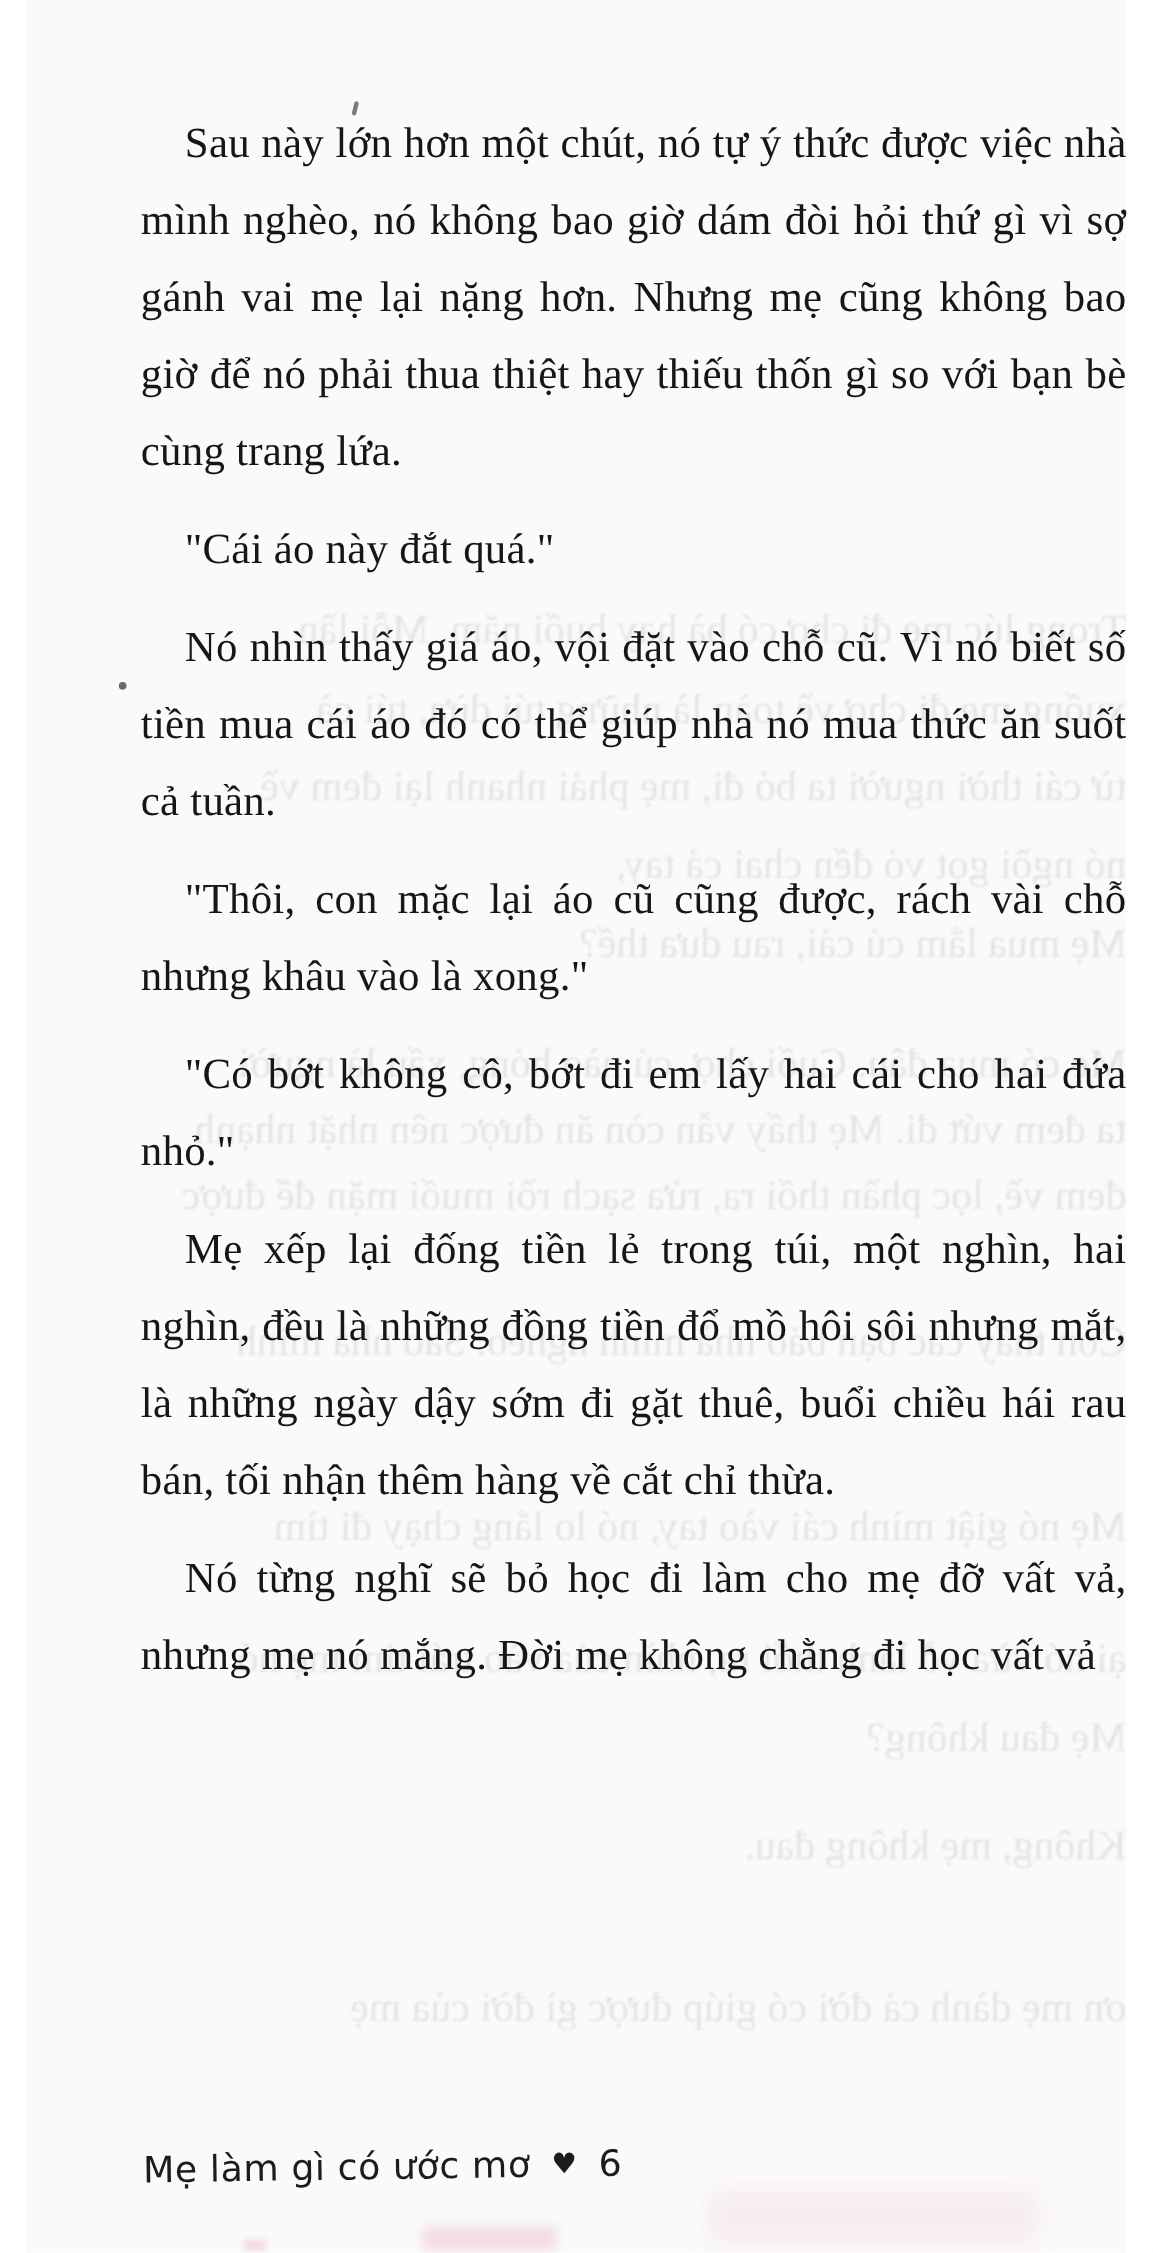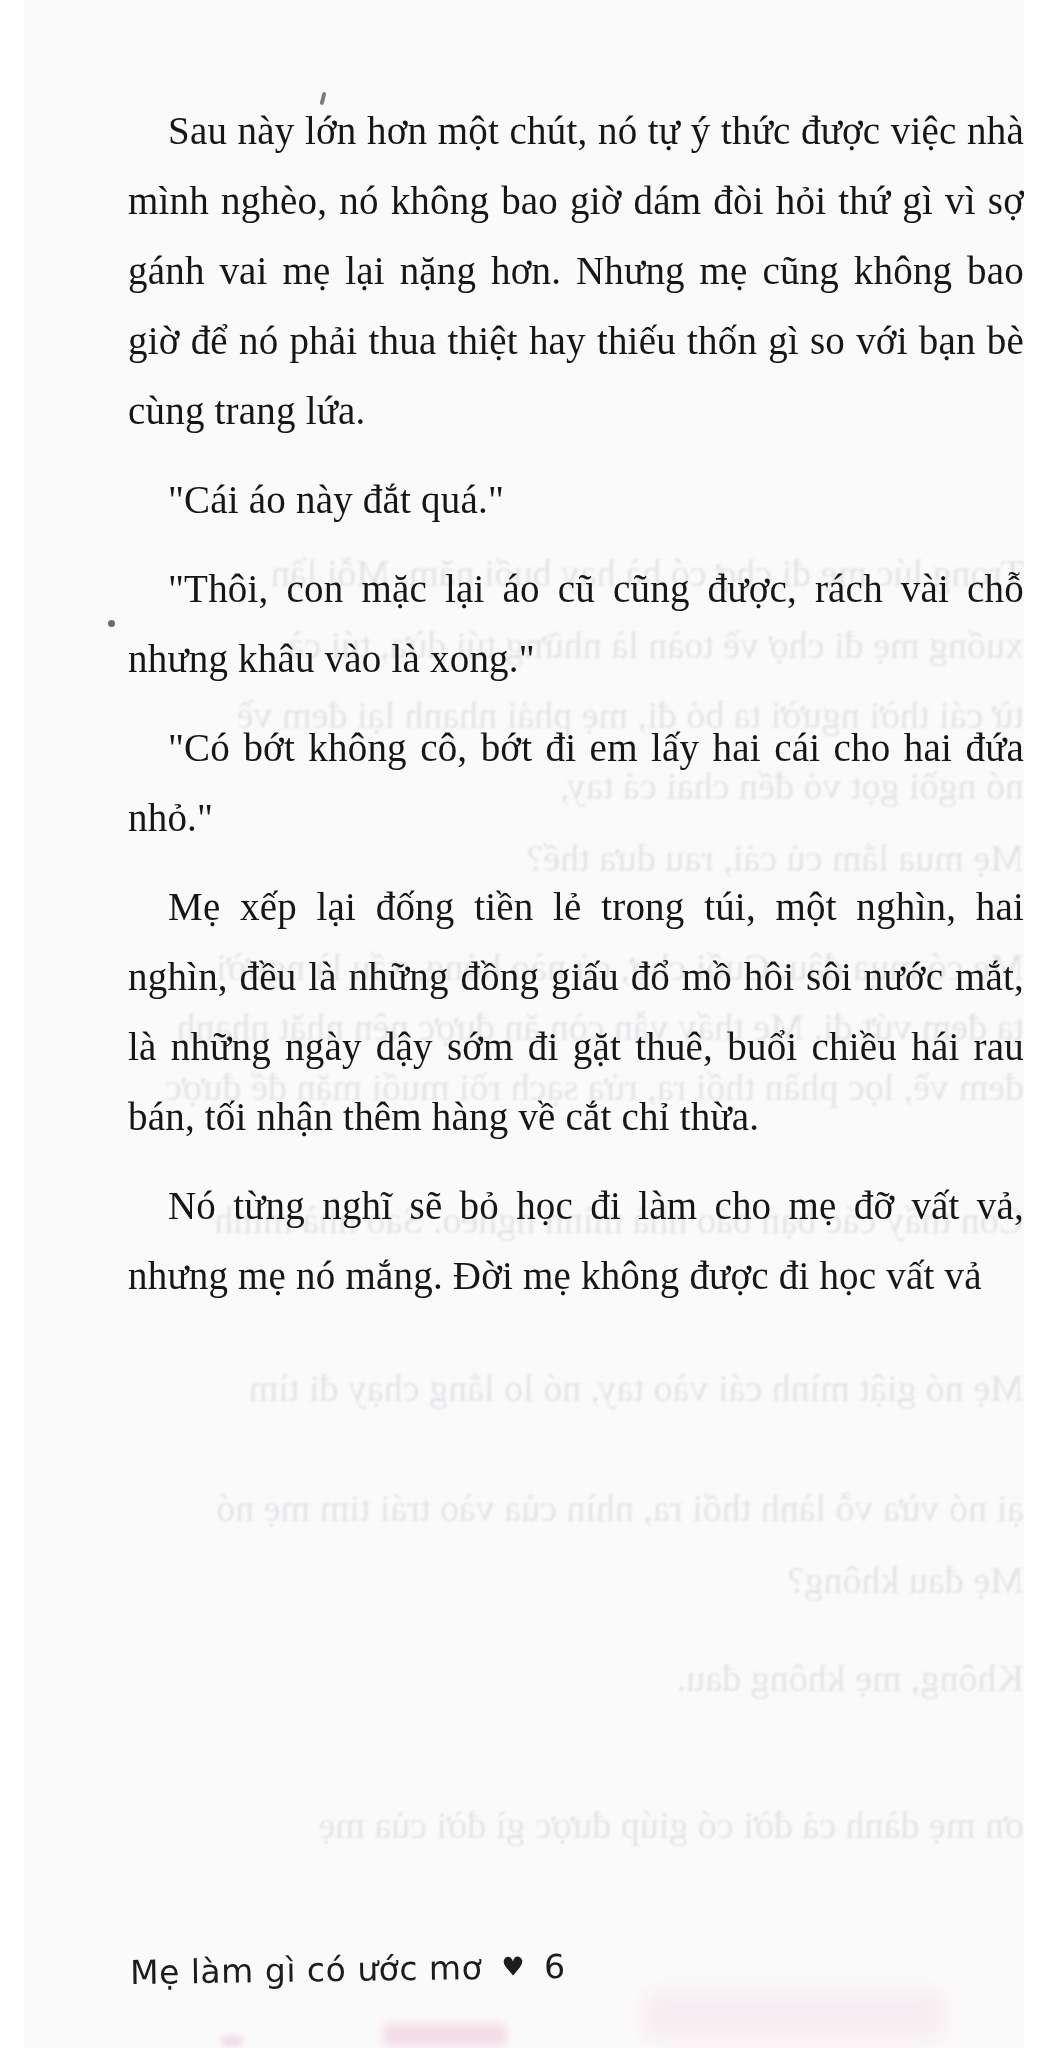--- a/index.html
+++ b/index.html
@@ -91,24 +91,25 @@
   <div class="artifact mark-tick"></div>
   <div class="artifact mark-dot"></div>
   <div class="artifact smudge-c"></div>
   <div class="artifact smudge-a"></div>
   <div class="artifact smudge-b"></div>
   <div class="artifact sliver"></div>
 
   <div class="text-column" id="paragraphs">
       <div class="para">Sau này lớn hơn một chút, nó tự ý thức được việc nhà mình nghèo, nó không bao giờ dám đòi hỏi thứ gì vì sợ gánh vai mẹ lại nặng hơn. Nhưng mẹ cũng không bao giờ để nó phải thua thiệt hay thiếu thốn gì so với bạn bè cùng trang lứa.</div>
       <div class="para">"Cái áo này đắt quá."</div>
+      <div class="para">Nó nhìn thấy giá áo, vội đặt vào chỗ cũ. Vì nó biết số tiền mua cái áo đó có thể giúp nhà nó mua thức ăn suốt cả tuần.</div>
       <div class="para">"Thôi, con mặc lại áo cũ cũng được, rách vài chỗ nhưng khâu vào là xong."</div>
       <div class="para">"Có bớt không cô, bớt đi em lấy hai cái cho hai đứa nhỏ."</div>
-      <div class="para">Mẹ xếp lại đống tiền lẻ trong túi, một nghìn, hai nghìn, đều là những đồng giấu đổ mồ hôi sôi nước mắt, là những ngày dậy sớm đi gặt thuê, buổi chiều hái rau bán, tối nhận thêm hàng về cắt chỉ thừa.</div>
-      <div class="para">Nó từng nghĩ sẽ bỏ học đi làm cho mẹ đỡ vất vả, nhưng mẹ nó mắng. Đời mẹ không được đi học vất vả</div>
+      <div class="para">Mẹ xếp lại đống tiền lẻ trong túi, một nghìn, hai nghìn, đều là những đồng tiền đổ mồ hôi sôi nhưng mắt, là những ngày dậy sớm đi gặt thuê, buổi chiều hái rau bán, tối nhận thêm hàng về cắt chỉ thừa.</div>
+      <div class="para">Nó từng nghĩ sẽ bỏ học đi làm cho mẹ đỡ vất vả, nhưng mẹ nó mắng. Đời mẹ không chằng đi học vất vả</div>
     </div>
 
   <div class="footer">
     <span>Mẹ làm gì có ước mơ</span>
     <span class="heart">♥</span>
     <span>6</span>
   </div>
 
 </div>
 

